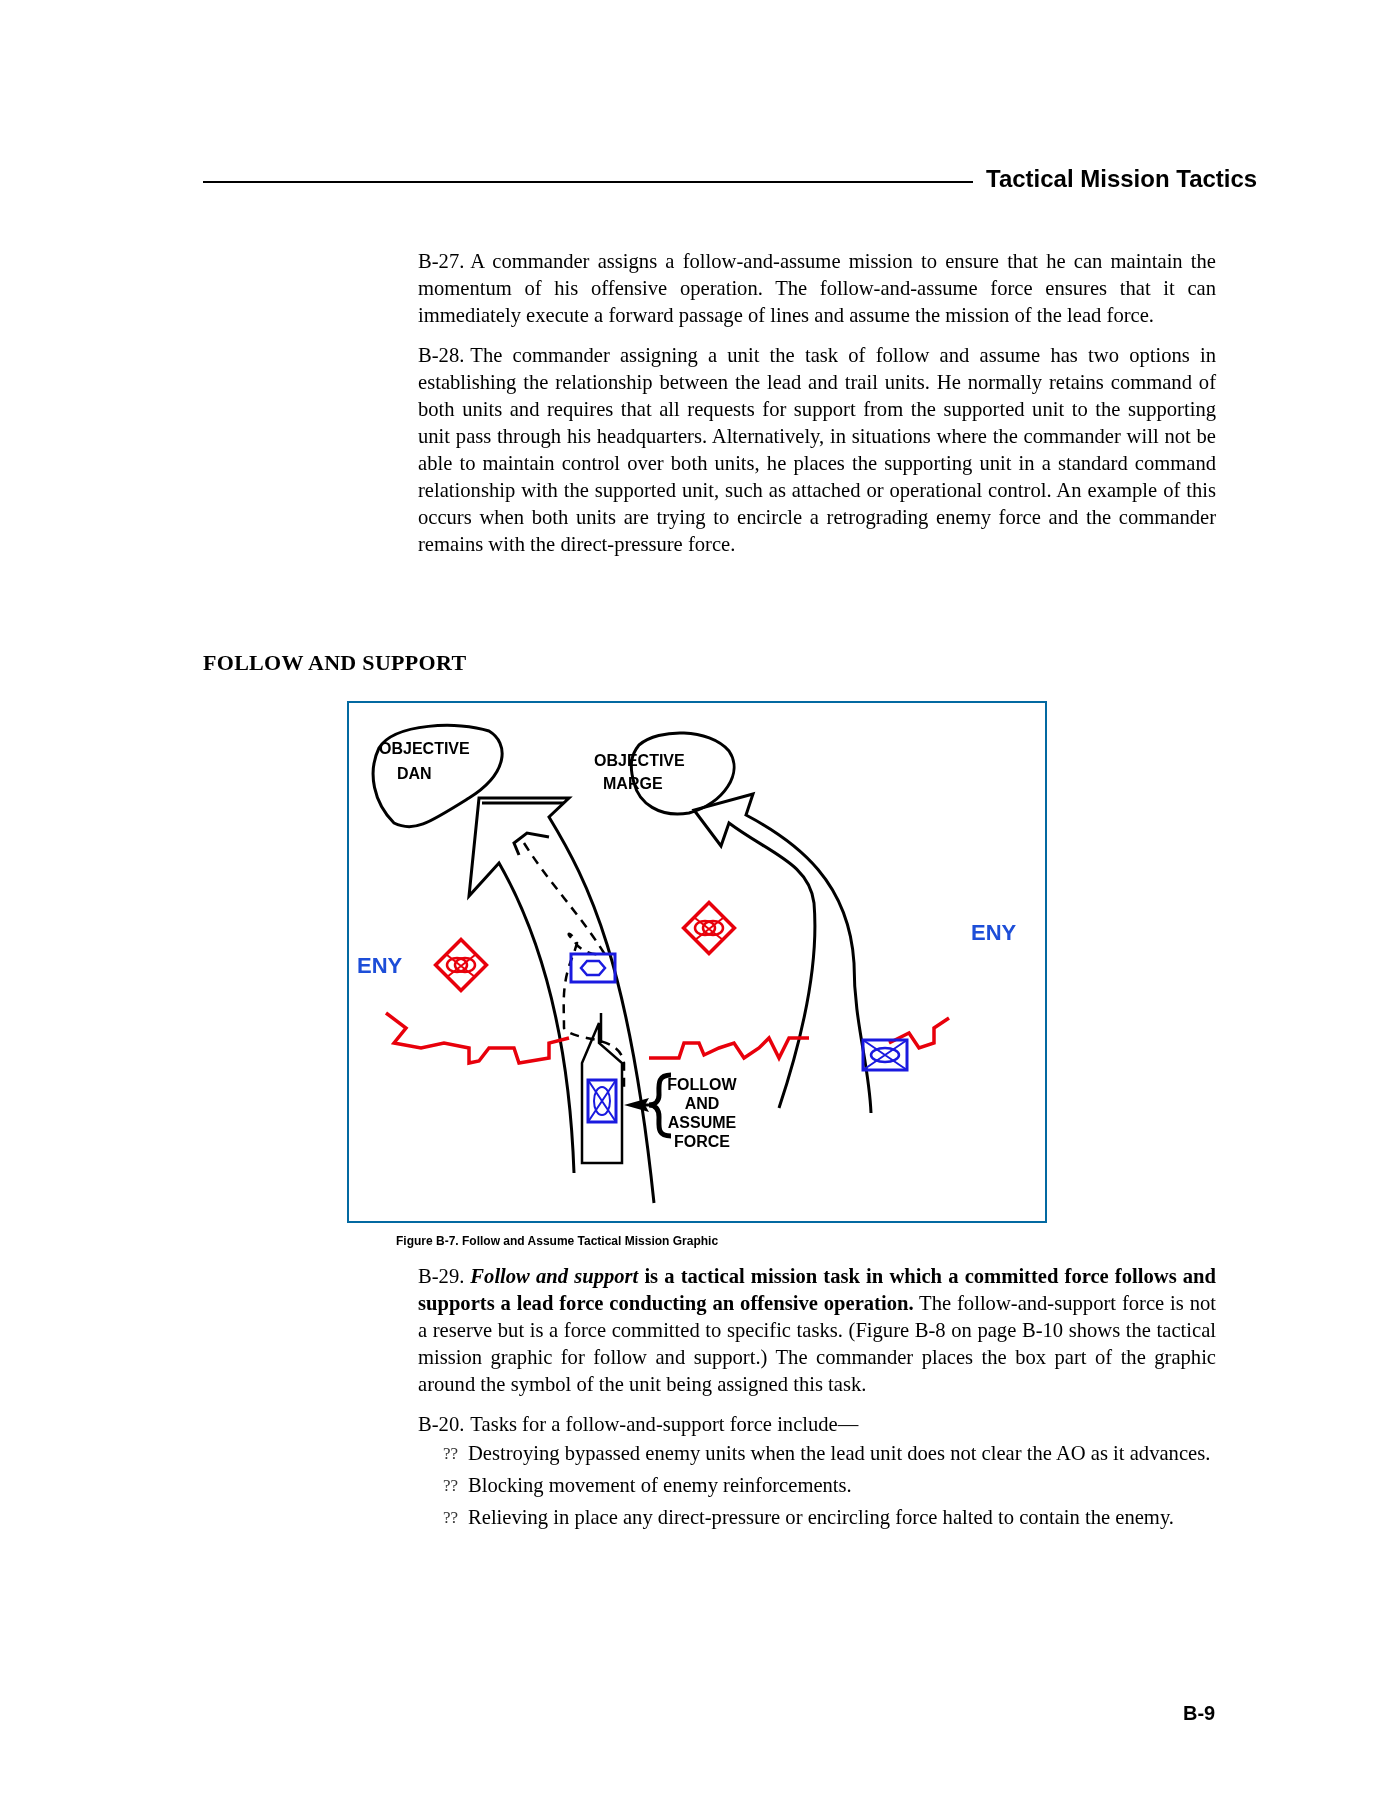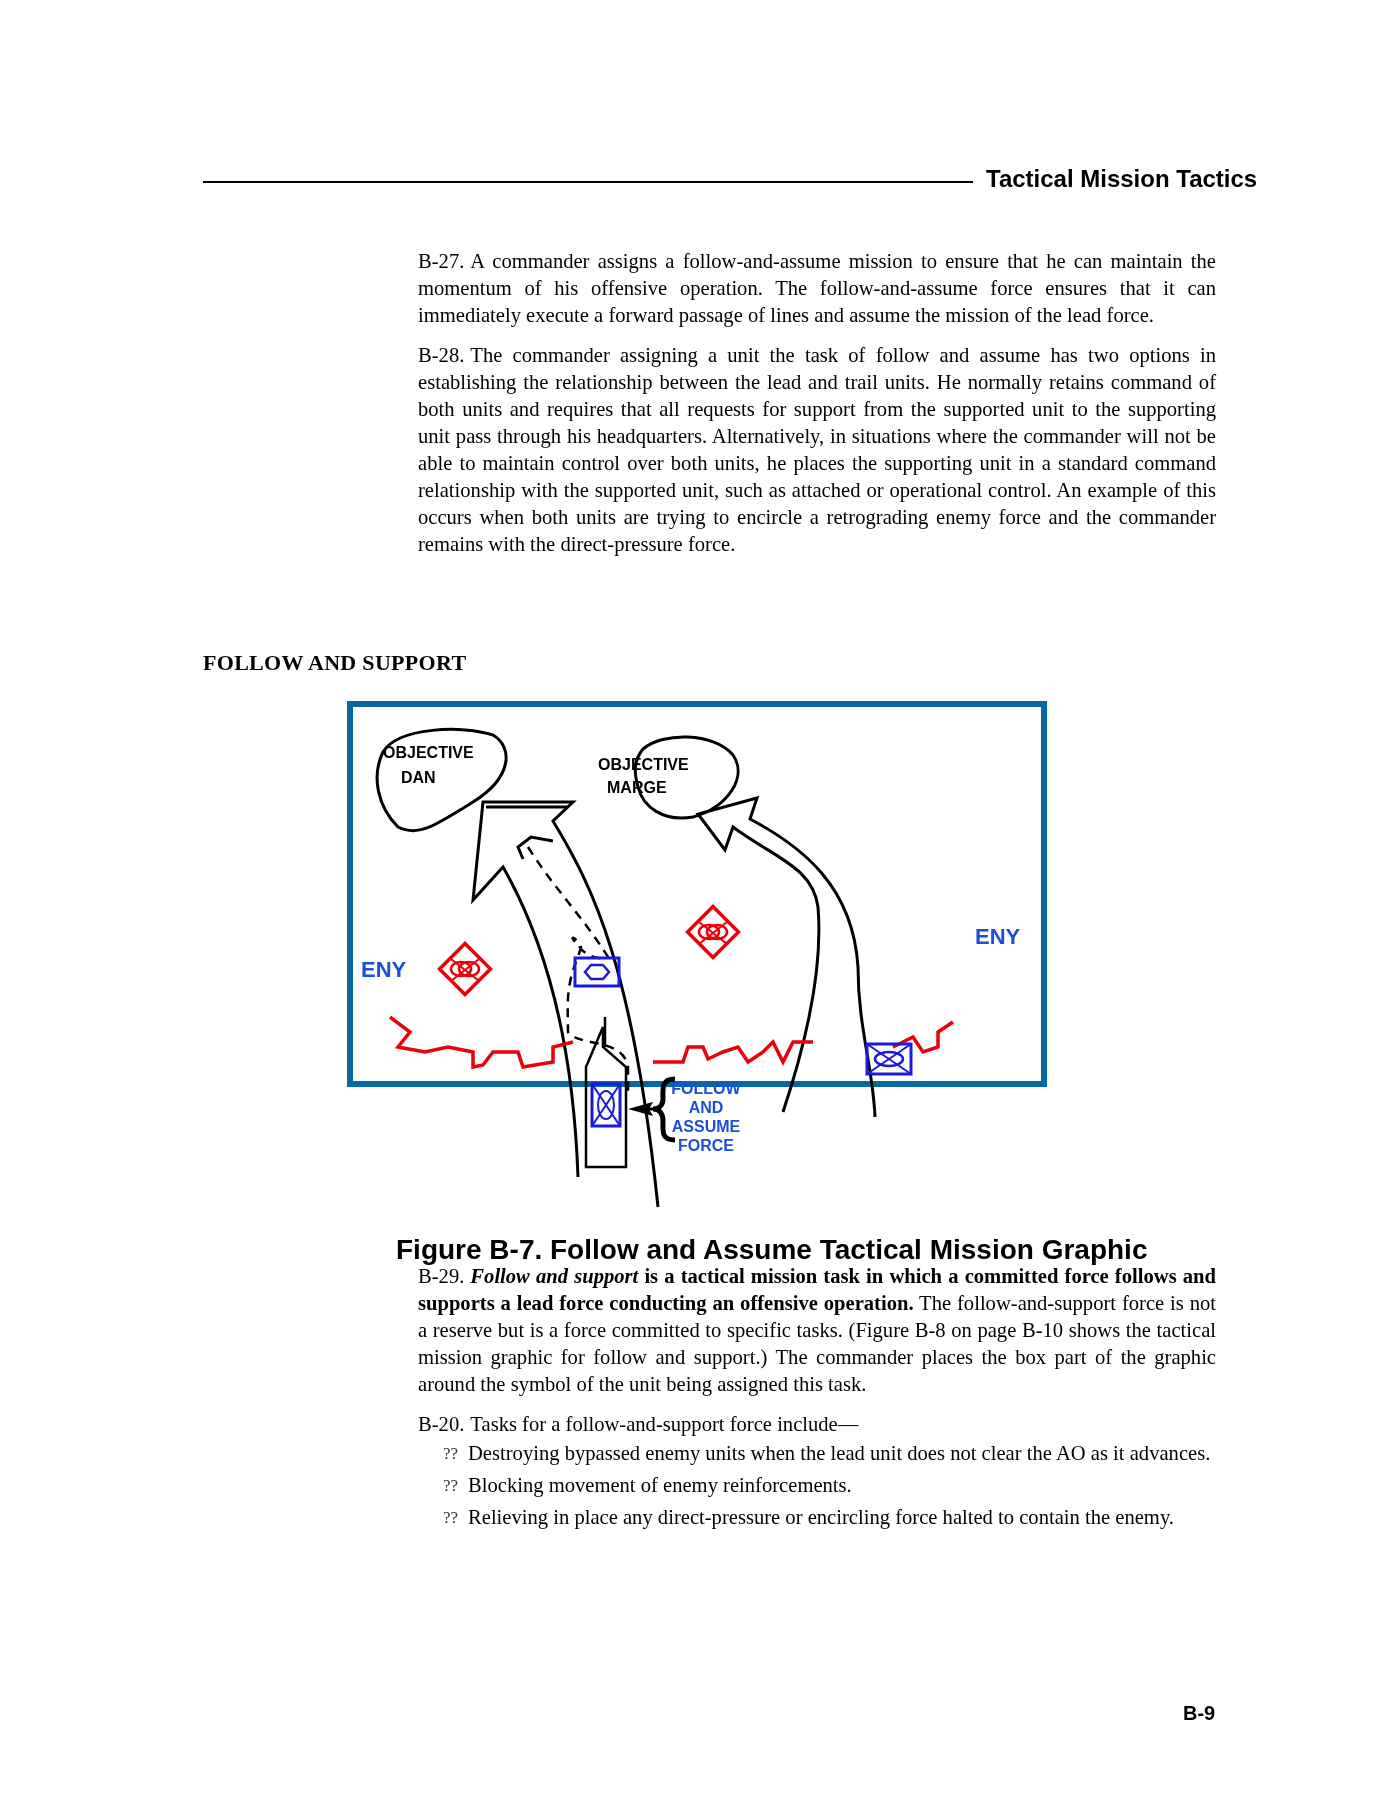--- a/index.html
+++ b/index.html
@@ -3,27 +3,27 @@
 <meta charset="utf-8">
 <style>
   html, body { margin: 0; padding: 0; background: #ffffff; }
   body { width: 1391px; height: 1800px; position: relative; overflow: hidden; color: #000; }
   .header-rule { position: absolute; left: 203px; top: 181px; width: 770px; border-bottom: 2px solid #000; }
   .header-title { position: absolute; left: 986px; top: 165px; font-family: "Liberation Sans", sans-serif; font-weight: bold; font-size: 24px; }
   .body-text { position: absolute; left: 406px; width: 810px; font-family: "Liberation Serif", serif; font-size: 20.6px; line-height: 27px; text-align: justify; }
   .para { margin: 0 0 13px 12px; }
   .para-num { margin-right: 6px; }
   .section-heading { position: absolute; left: 203px; top: 650px; font-family: "Liberation Serif", serif; font-weight: bold; font-size: 22px; letter-spacing: 0.3px; }
-  .figure-box { position: absolute; left: 347px; top: 701px; width: 700px; height: 386px; border: 6px solid #0369a1; box-sizing: border-box; }
+  .figure-box { position: absolute; left: 347px; top: 701px; width: 700px; height: 522px; border: 2px solid #0369a1; box-sizing: border-box; }
   .figure-box svg { position: absolute; left: 0; top: 0; }
   .fig-label { font-family: "Liberation Sans", sans-serif; font-weight: bold; position: absolute; white-space: nowrap; }
   .obj-label { font-size: 16px; color: #000; line-height: 26px; }
   .eny-label { font-size: 22px; color: #1d4ed8; }
-  .faf-label { font-size: 16px; color: #1d4ed8; line-height: 19px; text-align: center; }
-  .figure-caption { position: absolute; left: 396px; top: 1234px; font-family: "Liberation Sans", sans-serif; font-weight: bold; font-size: 28px; }
+  .faf-label { font-size: 16px; color: #000000; line-height: 19px; text-align: center; }
+  .figure-caption { position: absolute; left: 396px; top: 1234px; font-family: "Liberation Sans", sans-serif; font-weight: bold; font-size: 12px; }
   .bullets { margin: 0; padding: 0; list-style: none; }
   .bullet { position: relative; padding-left: 62px; margin-bottom: 5px; }
   .bullet-mark { position: absolute; left: 37px; top: 0; font-size: 17px; color: #333; }
   .page-number { position: absolute; left: 1183px; top: 1702px; font-family: "Liberation Sans", sans-serif; font-weight: bold; font-size: 20px; }
   b.def { font-weight: bold; }
 </style>
 </head>
 <body>
 
 <div class="header-rule"></div>

